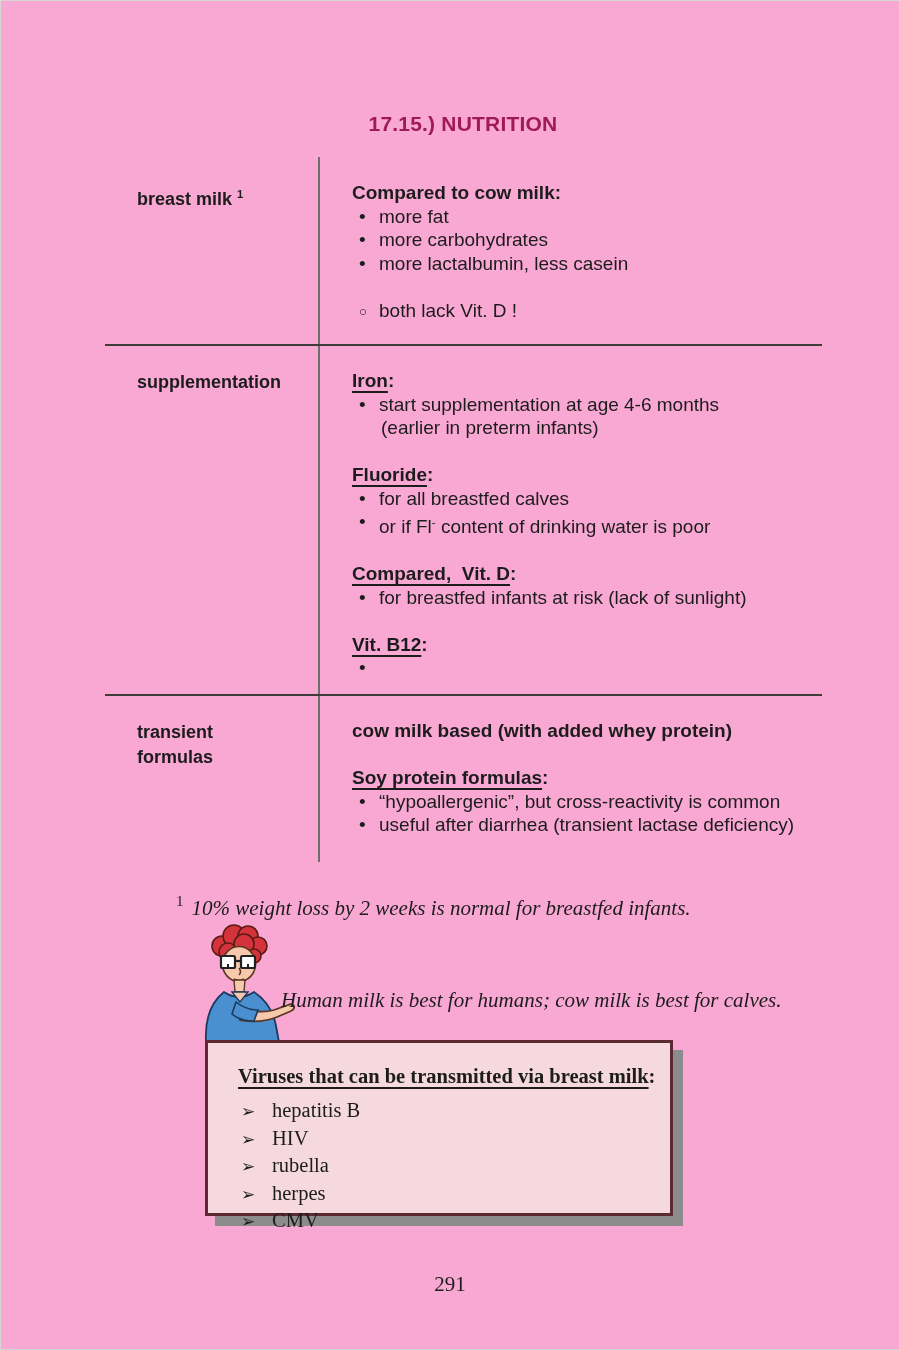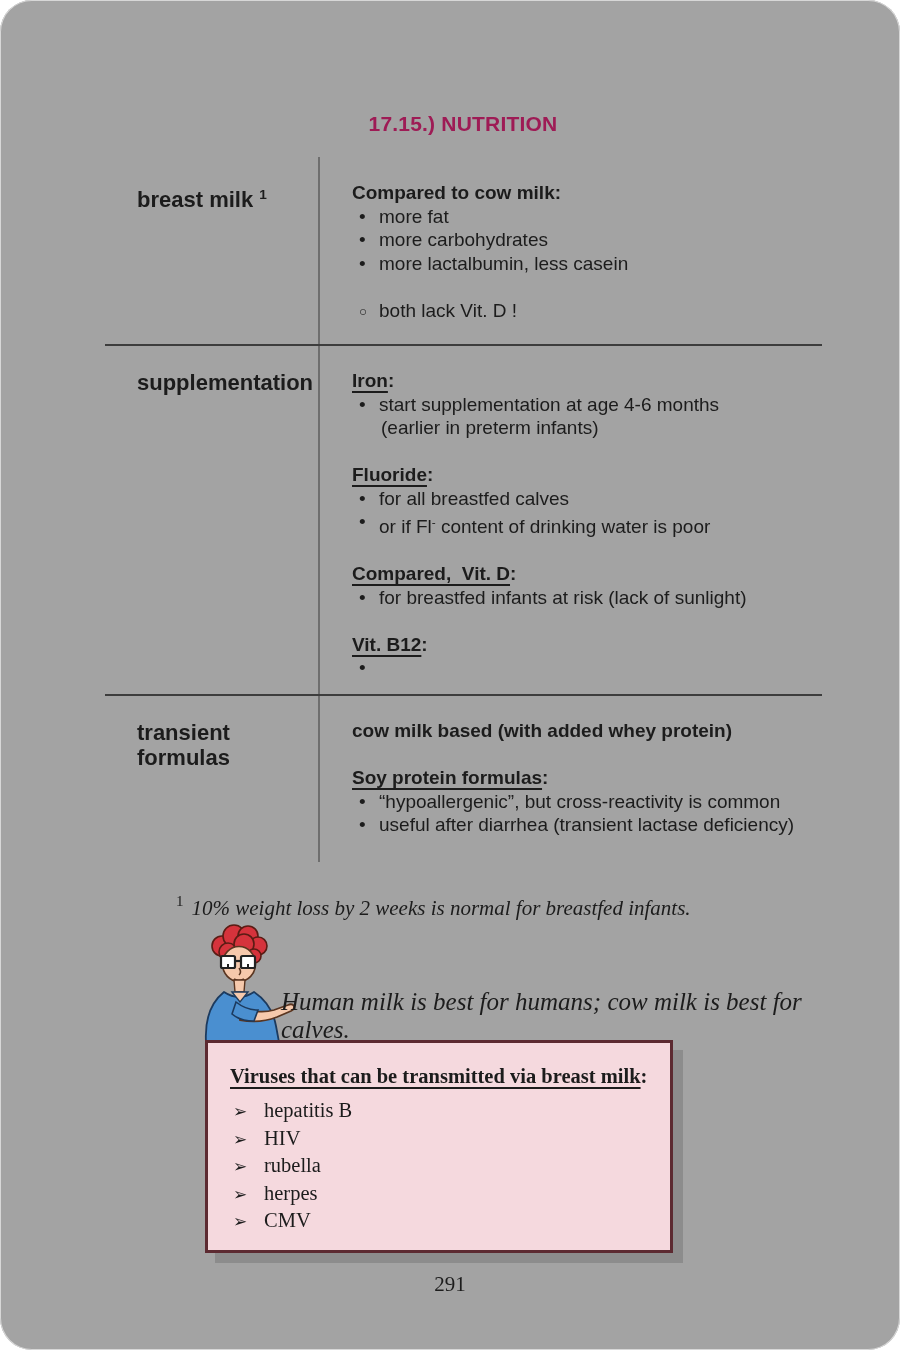--- a/index.html
+++ b/index.html
@@ -1,39 +1,38 @@
 <!DOCTYPE html>
 <html style="--c-title: #9E1B55; --c-box_bg: #F5D9DE; --c-box_border: #5C2A31; --c-box_shadow: #8C8C8C; --c-hair: #D5333C; --c-shirt: #4A8FD0; --c-skin: #F6C9AC;"><head>
 <meta charset="utf-8">
 <style>
   html,body { margin:0; padding:0; background:#ffffff; }
   .page {
     position:relative; width:900px; height:1350px; margin:0 auto;
-    background:#a3a3a3; overflow:hidden;
+    background:#f9a8d4; overflow:hidden;
     box-shadow: inset 0 0 0 1px #d7d7d7;
     font-family:"Liberation Sans", sans-serif;
     color:#1c1c1c;
-    border-radius:32px;
   }
   
   .page-title {
     position:absolute; top:112px; left:0; right:0; text-align:center;
     padding-left:26px;
     font-size:21px; font-weight:bold; letter-spacing:0.2px;
     color:var(--c-title,#9E1B55);
   }
   
   .vline  { position:absolute; left:318px; top:157px; width:2px; height:705px; background:#6e6e6e; }
   .hrule  { position:absolute; left:105px; width:717px; height:2px; background:#3d3d3d; }
   .hrule1 { top:344px; }
   .hrule2 { top:694px; }
   
   .rlabel {
     position:absolute; left:137px; width:170px;
-    font-size:22px; font-weight:bold; line-height:25px;
+    font-size:18px; font-weight:bold; line-height:25px;
   }
   .rcontent {
     position:absolute; left:352px; width:480px;
     font-size:19px; line-height:23.5px;
   }
   .bold { font-weight:bold; }
   .uh   { font-weight:bold; text-decoration:underline; text-decoration-thickness:1.8px; text-underline-offset:4px; }
   .ws-pre { white-space:pre; }
   .bl   { display:flex; }
   .bm   { flex:0 0 20px; margin-left:7px; }
@@ -44,31 +43,31 @@
   
   .footnote {
     position:absolute; left:176px; top:893px; width:620px;
     font-family:"Liberation Serif", serif; font-size:21px;
   }
   .footnote .fn-sup { font-style:normal; font-size:15px; vertical-align:9px; margin-right:8px; }
   .footnote .fn-text { font-style:italic; }
   .mascot { position:absolute; left:188px; top:924px; }
   .quote {
     position:absolute; left:281px; top:988px; width:590px;
-    font-family:"Liberation Serif", serif; font-style:italic; font-size:25px;
+    font-family:"Liberation Serif", serif; font-style:italic; font-size:21px;
   }
   
   .virus-box {
-    position:absolute; left:205px; top:1040px; width:468px; height:213px;
+    position:absolute; left:205px; top:1040px; width:468px; height:176px;
     background:var(--c-box_bg,#F5D9DE);
     border:3px solid var(--c-box_border,#5C2A31);
     box-shadow:10px 10px 0 var(--c-box_shadow,#8C8C8C);
     box-sizing:border-box;
     font-family:"Liberation Serif", serif; font-size:20.5px;
-    padding:22px 10px 0 22px;
+    padding:22px 10px 0 30px;
   }
   .vb-title { font-weight:bold; }
   .vb-title .uh-serif { text-decoration:underline; text-decoration-thickness:1.6px; text-underline-offset:4px; }
   .vb-list { margin-top:9px; }
   .vb-item { display:flex; line-height:27.5px; }
   .vb-item .arrow { flex:0 0 31px; margin-left:3px; font-size:17px; transform:translateY(1px); }
   
   .page-number {
     position:absolute; top:1272px; left:0; right:0; text-align:center;
     font-family:"Liberation Serif", serif; font-size:21px;

